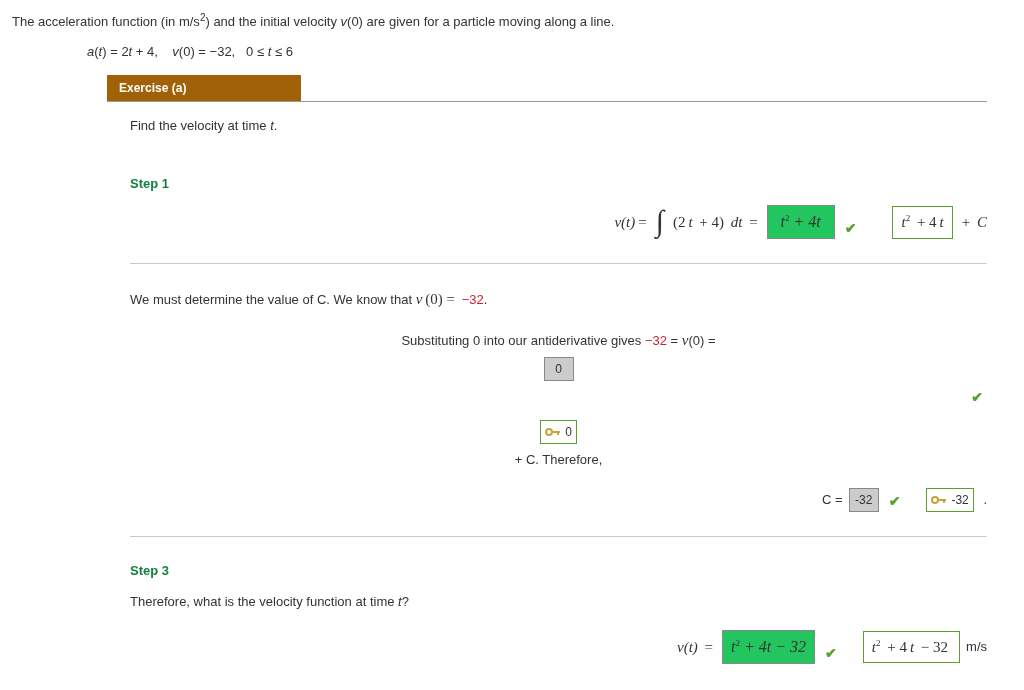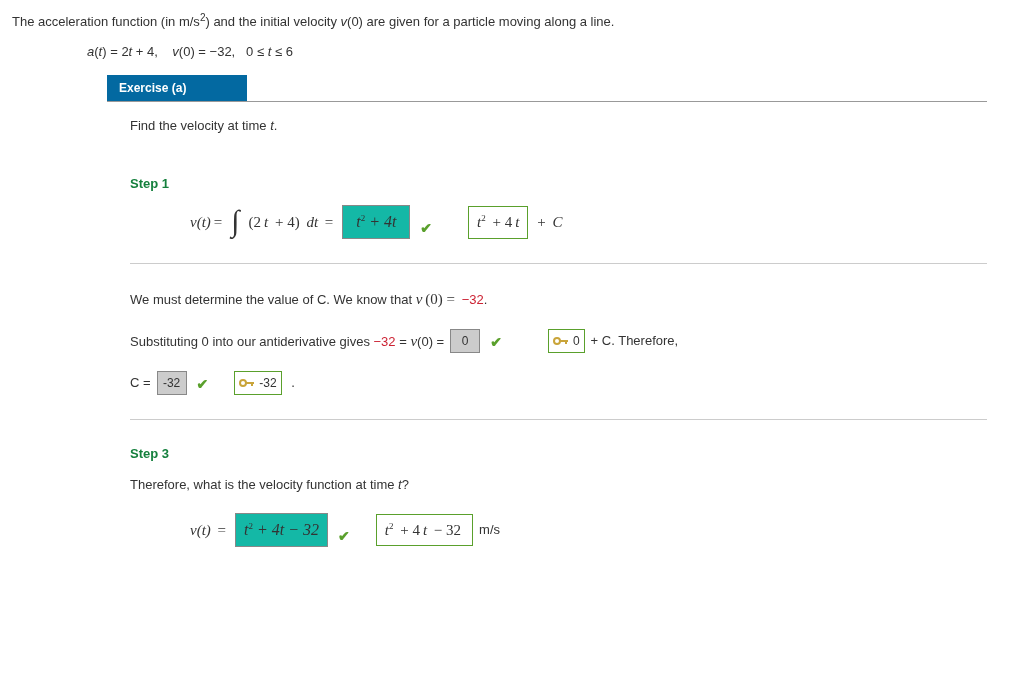--- a/index.html
+++ b/index.html
@@ -21,25 +21,25 @@
   }
   .given .n { font-style: normal; }
   .exercise-bar {
     margin-left: 95px;
     margin-right: 25px;
     border-bottom: 1px solid #999;
     display: flex;
     margin-bottom: 14px;
   }
   .exercise-tab {
-    background: #0369a1;
+    background: #a16207;
     color: #fff;
     font-weight: bold;
     font-size: 12px;
-    padding: 4px 61px 4px 12px;
+    padding: 4px 115px 4px 12px;
   }
   .prompt {
     margin-left: 118px;
     margin-bottom: 38px;
   }
   .prompt i { font-style: italic; }
   .step-block {
     margin-left: 118px;
     margin-right: 25px;
     padding-bottom: 24px;
@@ -54,25 +54,26 @@
   }
   .step-text {
     margin-bottom: 18px;
   }
   .eq-row {
     display: flex;
     align-items: center;
     flex-wrap: wrap;
     margin-left: 20px;
     gap: 6px;
+    justify-content: flex-end;
   }
   .eq-row.indent { margin-left: 60px; }
   .input-box {
     border: 1px solid #888;
-    background: #14b8a6;
+    background: #22c55e;
     padding: 4px 8px;
     font-family: 'Times New Roman', serif;
     font-size: 16px;
     font-style: italic;
     min-width: 50px;
     text-align: center;
     display: inline-block;
   }
   .input-box.small {
     background: #ccc;
@@ -162,21 +163,21 @@
         <span class="m">t<sup class="e">2</sup><span class="op"> + 4</span>t</span>
       </span>
     <span class="m"><span class="op">+</span> C</span>
   </div>
 </div>
 
 <div class="step-block">
   <div class="step-text">
     We must determine the value of C. We know that <span class="m">v<span class="op">(0) = </span></span><span class="neg">−32</span>.
   </div>
-  <div class="step-text" style="display:flex;align-items:center;flex-wrap:wrap;gap:6px;">
+  <div class="step-text" style="display:flex;align-items:center;flex-wrap:wrap;gap:6px;flex-direction:column;">
     <span>Substituting 0 into our antiderivative gives <span class="neg">−32</span> = <span class="m">v</span>(0) = </span>
     <span class="input-box small">0</span>
     <span class="check">✔</span>
     <span class="sp"></span>
     <span class="green-box small">
       <span class="key-icon">
         <svg width="16" height="12" viewBox="0 0 16 12">
             <circle cx="4" cy="6" r="3" fill="none" stroke="#c9a43a" stroke-width="2"></circle>
             <rect x="6" y="5" width="9" height="2" fill="#c9a43a"></rect>
             <rect x="12" y="5" width="2" height="4" fill="#c9a43a"></rect>

